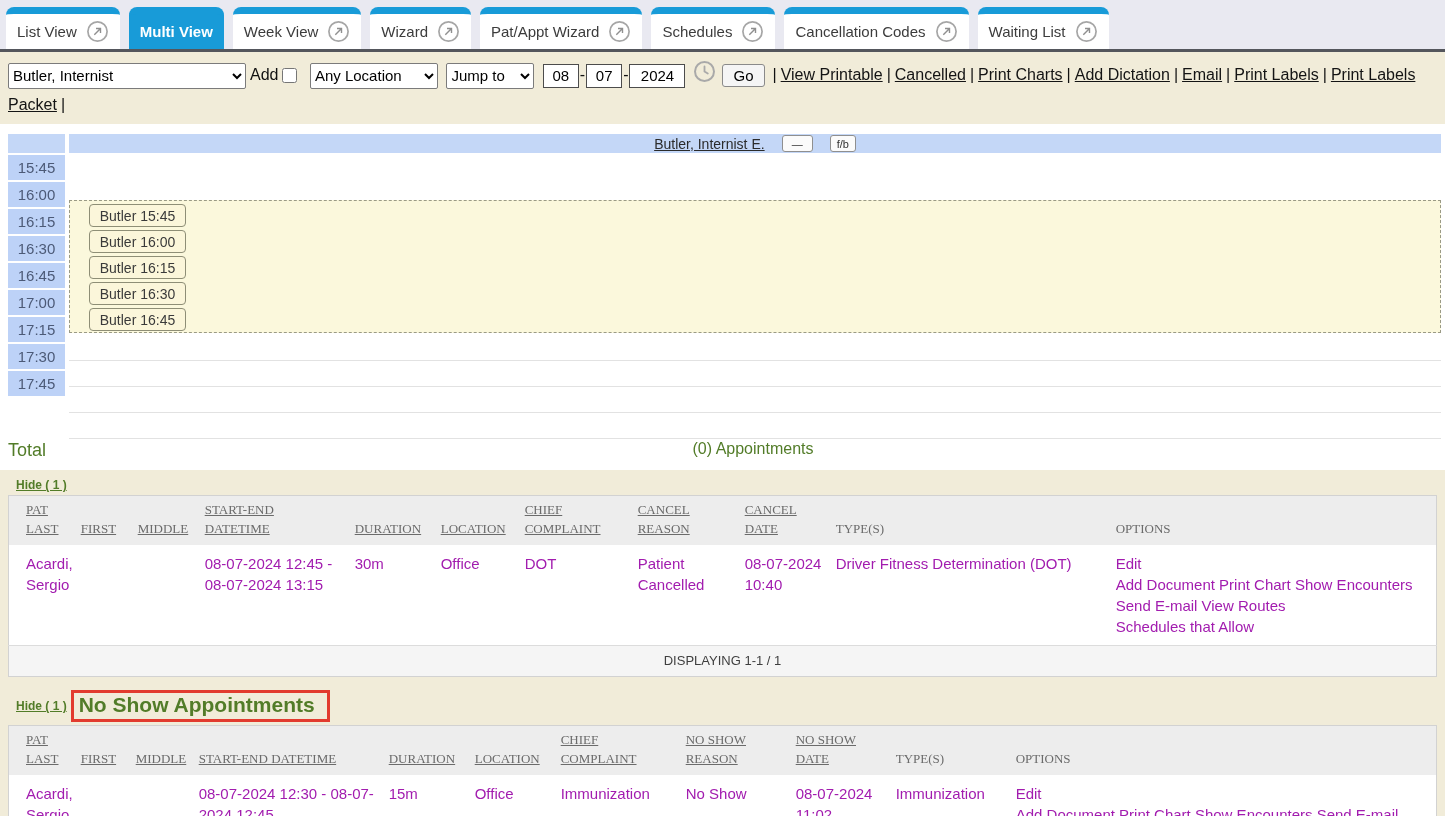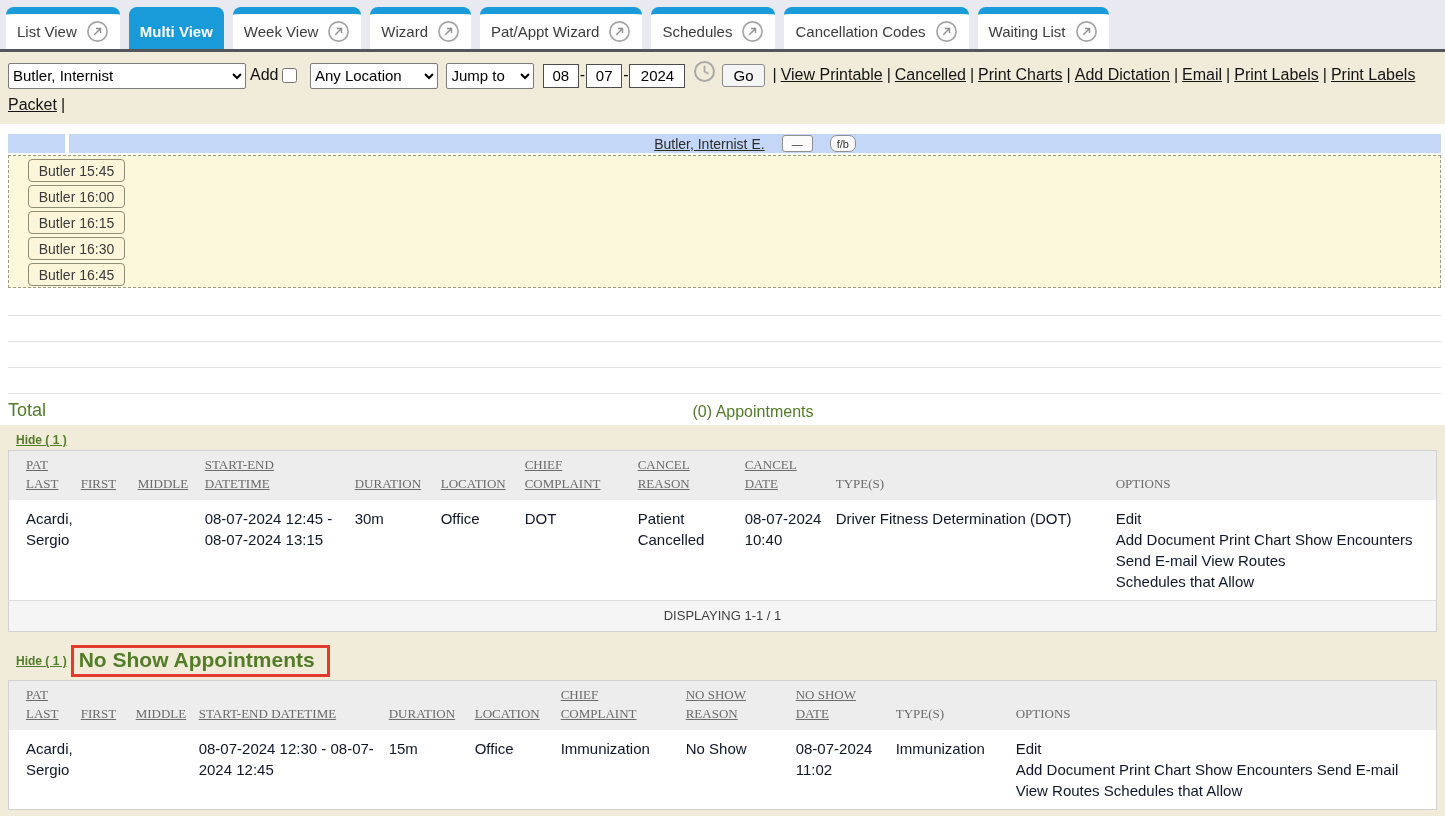--- a/index.html
+++ b/index.html
@@ -59,60 +59,60 @@
   .corner { width:57px; background:#c4d7f7; }
   .ghmain {
     flex:1; background:#c4d7f7; display:flex; align-items:center; justify-content:center;
     gap:17px; font-size:14px;
   }
   .prov-link { color:#2b2b2b; text-decoration:underline; cursor:pointer; }
   .mini-btn {
     font-size:11px; font-family:inherit; height:17px; line-height:14px; padding:0 9px;
     border:1px solid #8f8f8f; border-radius:3px; background:#fbfbfb; color:#333; cursor:pointer;
   }
-  .mini-btn.fb { padding:0 6px;border-radius:7px; }
+  .mini-btn.fb { padding:0 6px; }
   .grid-body { display:flex; gap:4px; }
   .timecol { width:57px; }
   .tcell {
     height:25px; margin-bottom:2px; background:#bdd2f7;
     text-align:center; font-size:15px; line-height:25px; color:#4c5a77;
   }
-  .contentcol { flex:1; }
+  .contentcol { flex:1;margin-top:45px; }
   .openblock {
     height:133px; background:#fbf8dc; border:1px dashed #9a9a85;
     padding:3px 0 0 19px; margin-bottom:2px;
   }
   .slotbtn {
     display:block; width:97px; height:23px; margin-bottom:3px;
     background:#fbf6da; border:1px solid #8e8e76; border-radius:4px;
     font-size:14px; font-family:inherit; color:#3a3a3a; text-align:center; padding:0; cursor:pointer;
   }
   .emptyrow { height:26px; border-bottom:1px solid #e2e2e2; background:#fff; }
-  .totalrow { display:flex; align-items:flex-end; height:26px; margin-top:1px; }
+  .totalrow { display:flex; align-items:flex-start; height:26px; margin-top:1px; }
   .total-label { width:57px; color:#527c28; font-size:18px; }
   .total-value { flex:1; text-align:center; color:#527c28; font-size:16px; }
 
   
   .lower { background:#f1ecd9; margin-top:4px; padding:6px 8px 20px 8px; min-height:400px; }
   .sec-head { display:flex; align-items:center; margin:2px 0 3px 8px; }
   .hide-link { color:#527c28; font-weight:bold; font-size:12px; text-decoration:underline; cursor:pointer; white-space:nowrap; }
   .red-box { border:3px solid #e23b2e; margin-left:4px; padding:0 12px 2px 5px; }
   .sec-title { color:#527c28; font-weight:bold; font-size:21px; white-space:nowrap; }
   .sec-head.second { margin-top:13px; }
 
   table.appt { width:100%; border-collapse:collapse; background:#fff; border:1px solid #d2d2d2; }
   .appt thead tr { background:#ededed;font-family:Liberation Serif, serif; }
   .appt th {
     font-weight:normal; color:#6b6b6b; font-size:13px; text-align:left;
     vertical-align:bottom; padding:5px 8px 6px 0;
   }
   .appt th:first-child, .appt td:first-child { padding-left:17px; }
   .appt th span { display:block; line-height:1.45; }
   .appt th.sort span { text-decoration:underline; cursor:pointer; }
-  .appt td { font-size:15px; color:#0f172a; vertical-align:top; padding:8px 8px 8px 0; line-height:1.4; }
+  .appt td { font-size:15px; color:#a21caf; vertical-align:top; padding:8px 8px 8px 0; line-height:1.4; }
   .appt tr.c-row td { height:88px; }
   .appt tr.n-row td { height:68px; }
   .appt td.foot {
     background:#f5f5f5; border-top:1px solid #dcdcdc; text-align:center;
     font-size:13px; color:#3f3f3f; padding:6px; height:auto;
   }
   .optline { display:block; }
 </style>
 </head>
 <body>
@@ -205,20 +205,31 @@
 <div class="grid">
   <div class="grid-head">
     <div class="corner"></div>
     <div class="ghmain">
       <a class="prov-link">Butler, Internist E.</a>
       <button class="mini-btn">—</button>
       <button class="mini-btn fb">f/b</button>
     </div>
   </div>
   <div class="grid-body">
+    <div class="timecol">
+      <div class="tcell">15:45</div>
+      <div class="tcell">16:00</div>
+      <div class="tcell">16:15</div>
+      <div class="tcell">16:30</div>
+      <div class="tcell">16:45</div>
+      <div class="tcell">17:00</div>
+      <div class="tcell">17:15</div>
+      <div class="tcell">17:30</div>
+      <div class="tcell">17:45</div>
+    </div>
     <div class="contentcol">
       <div class="openblock">
         <button class="slotbtn">Butler 15:45</button>
         <button class="slotbtn">Butler 16:00</button>
         <button class="slotbtn">Butler 16:15</button>
         <button class="slotbtn">Butler 16:30</button>
         <button class="slotbtn">Butler 16:45</button>
       </div>
       <div class="emptyrow"></div>
       <div class="emptyrow"></div>

